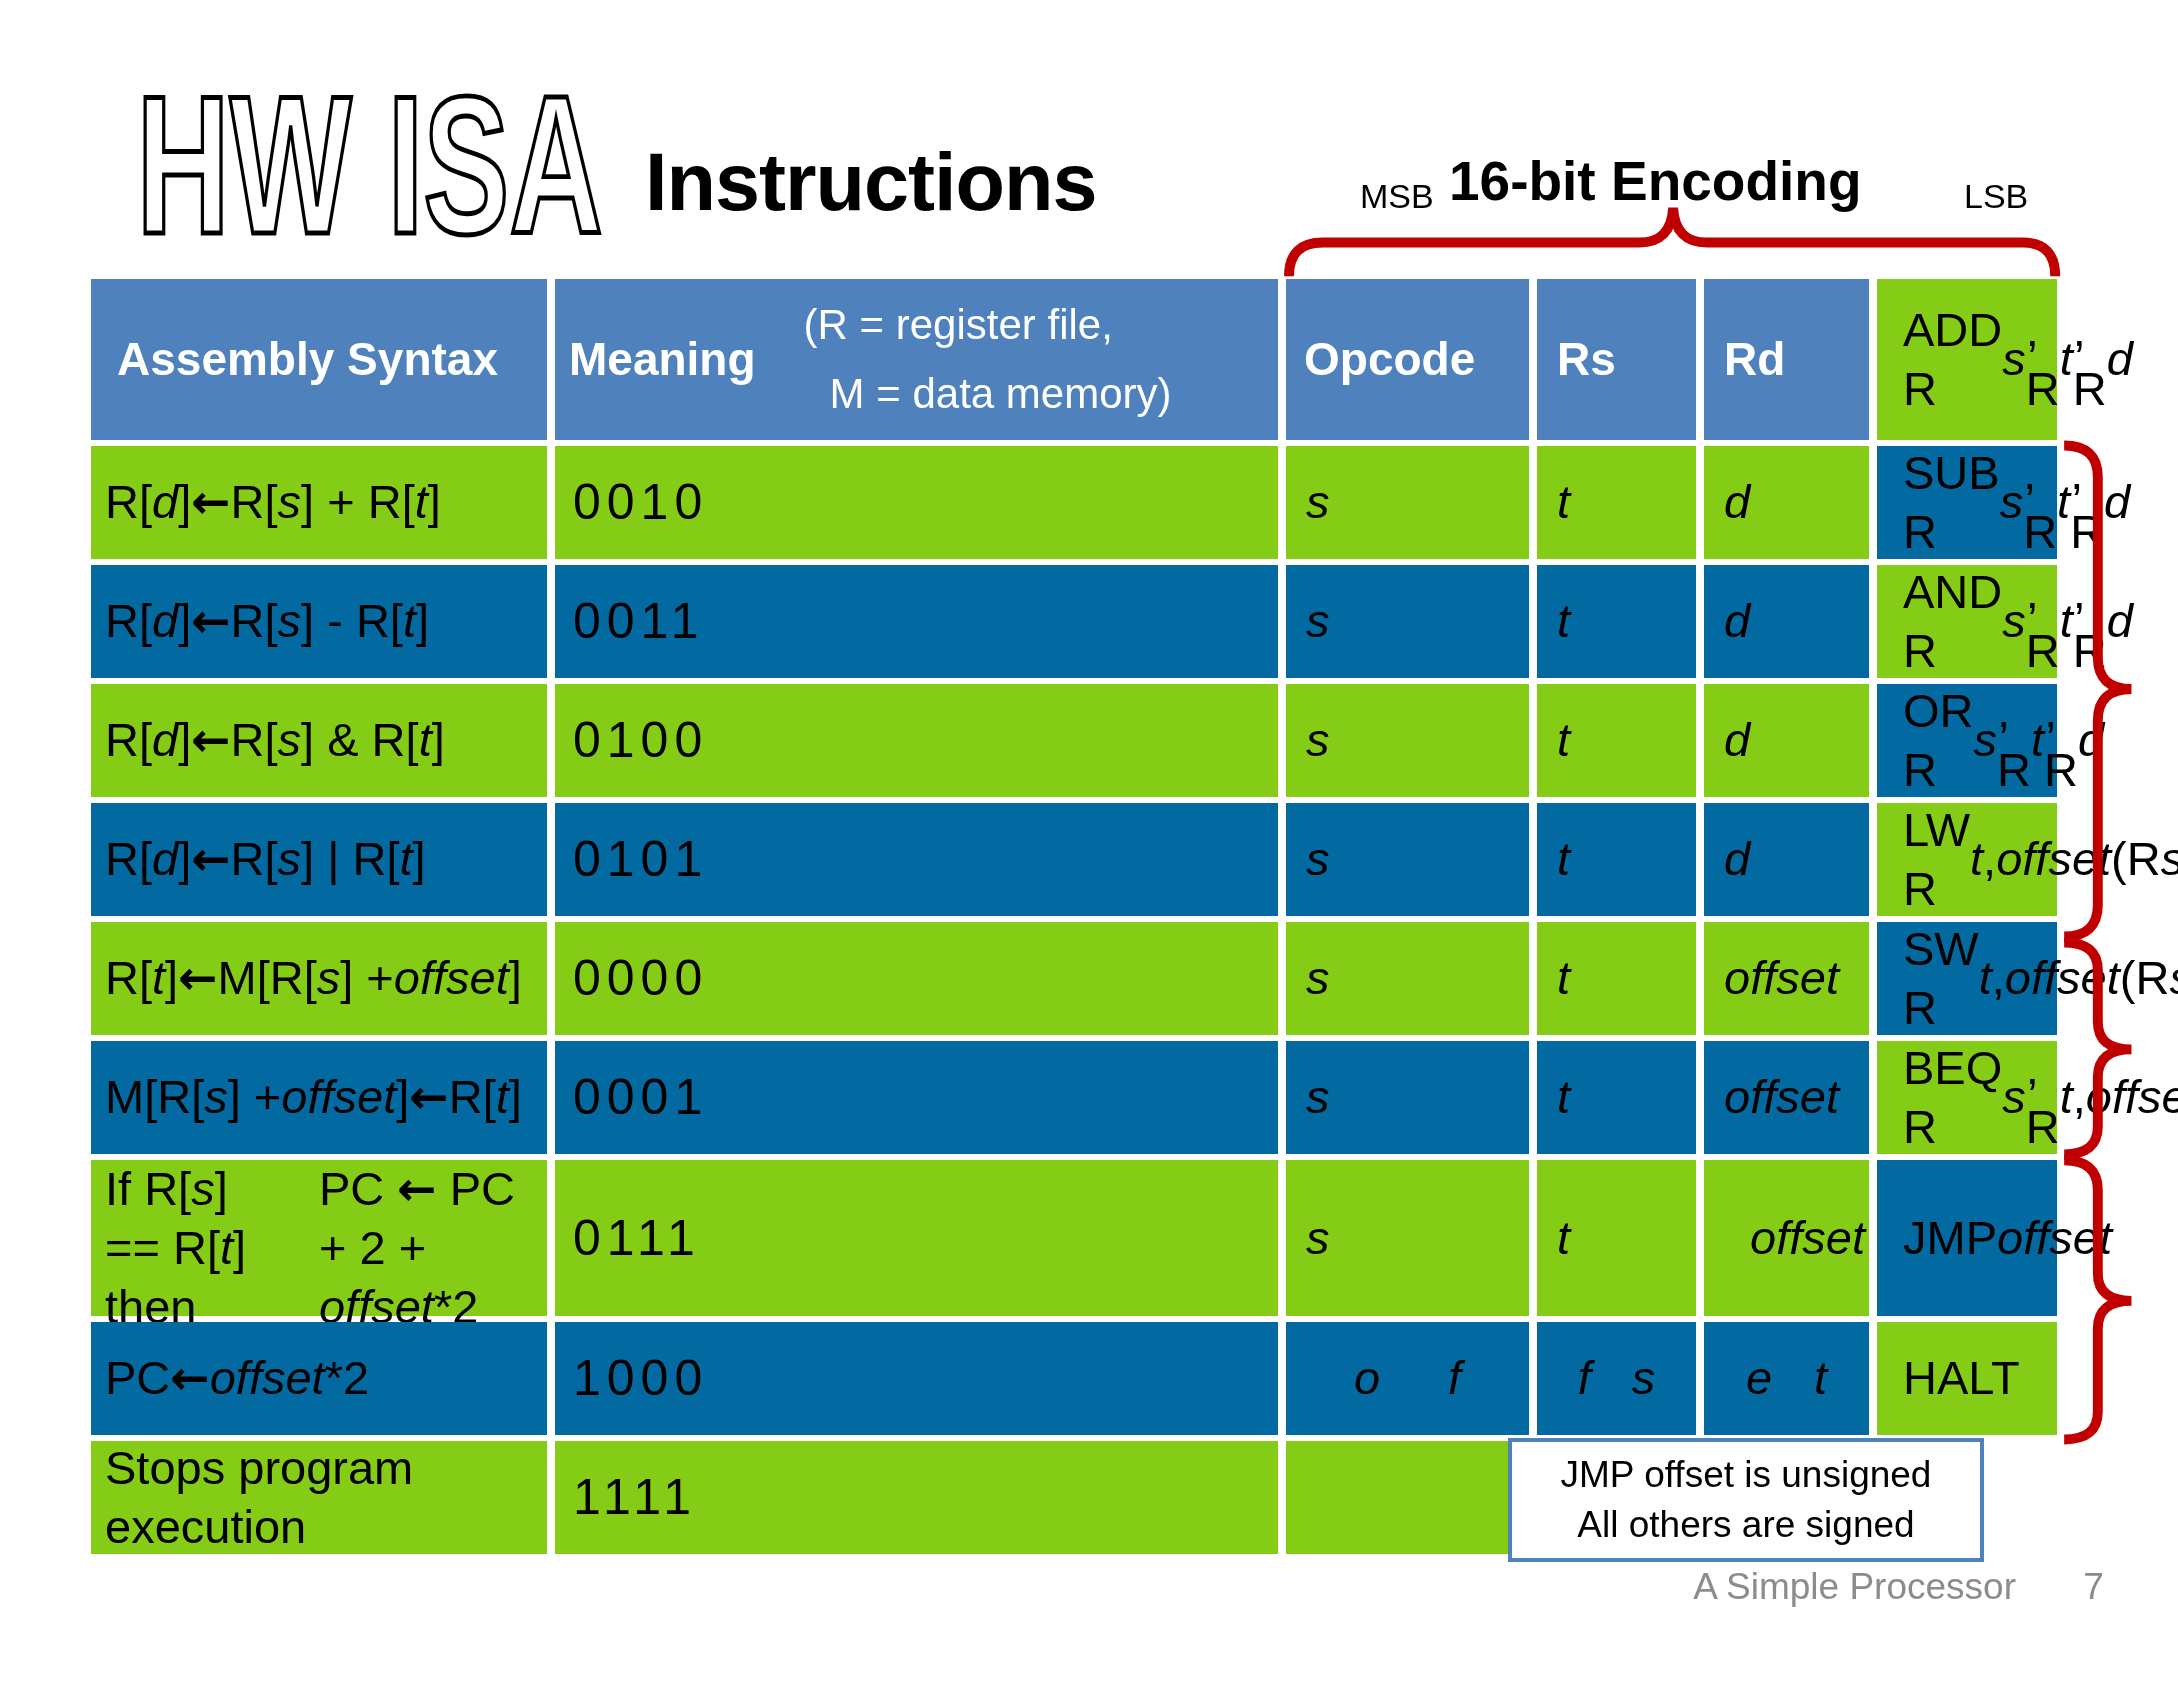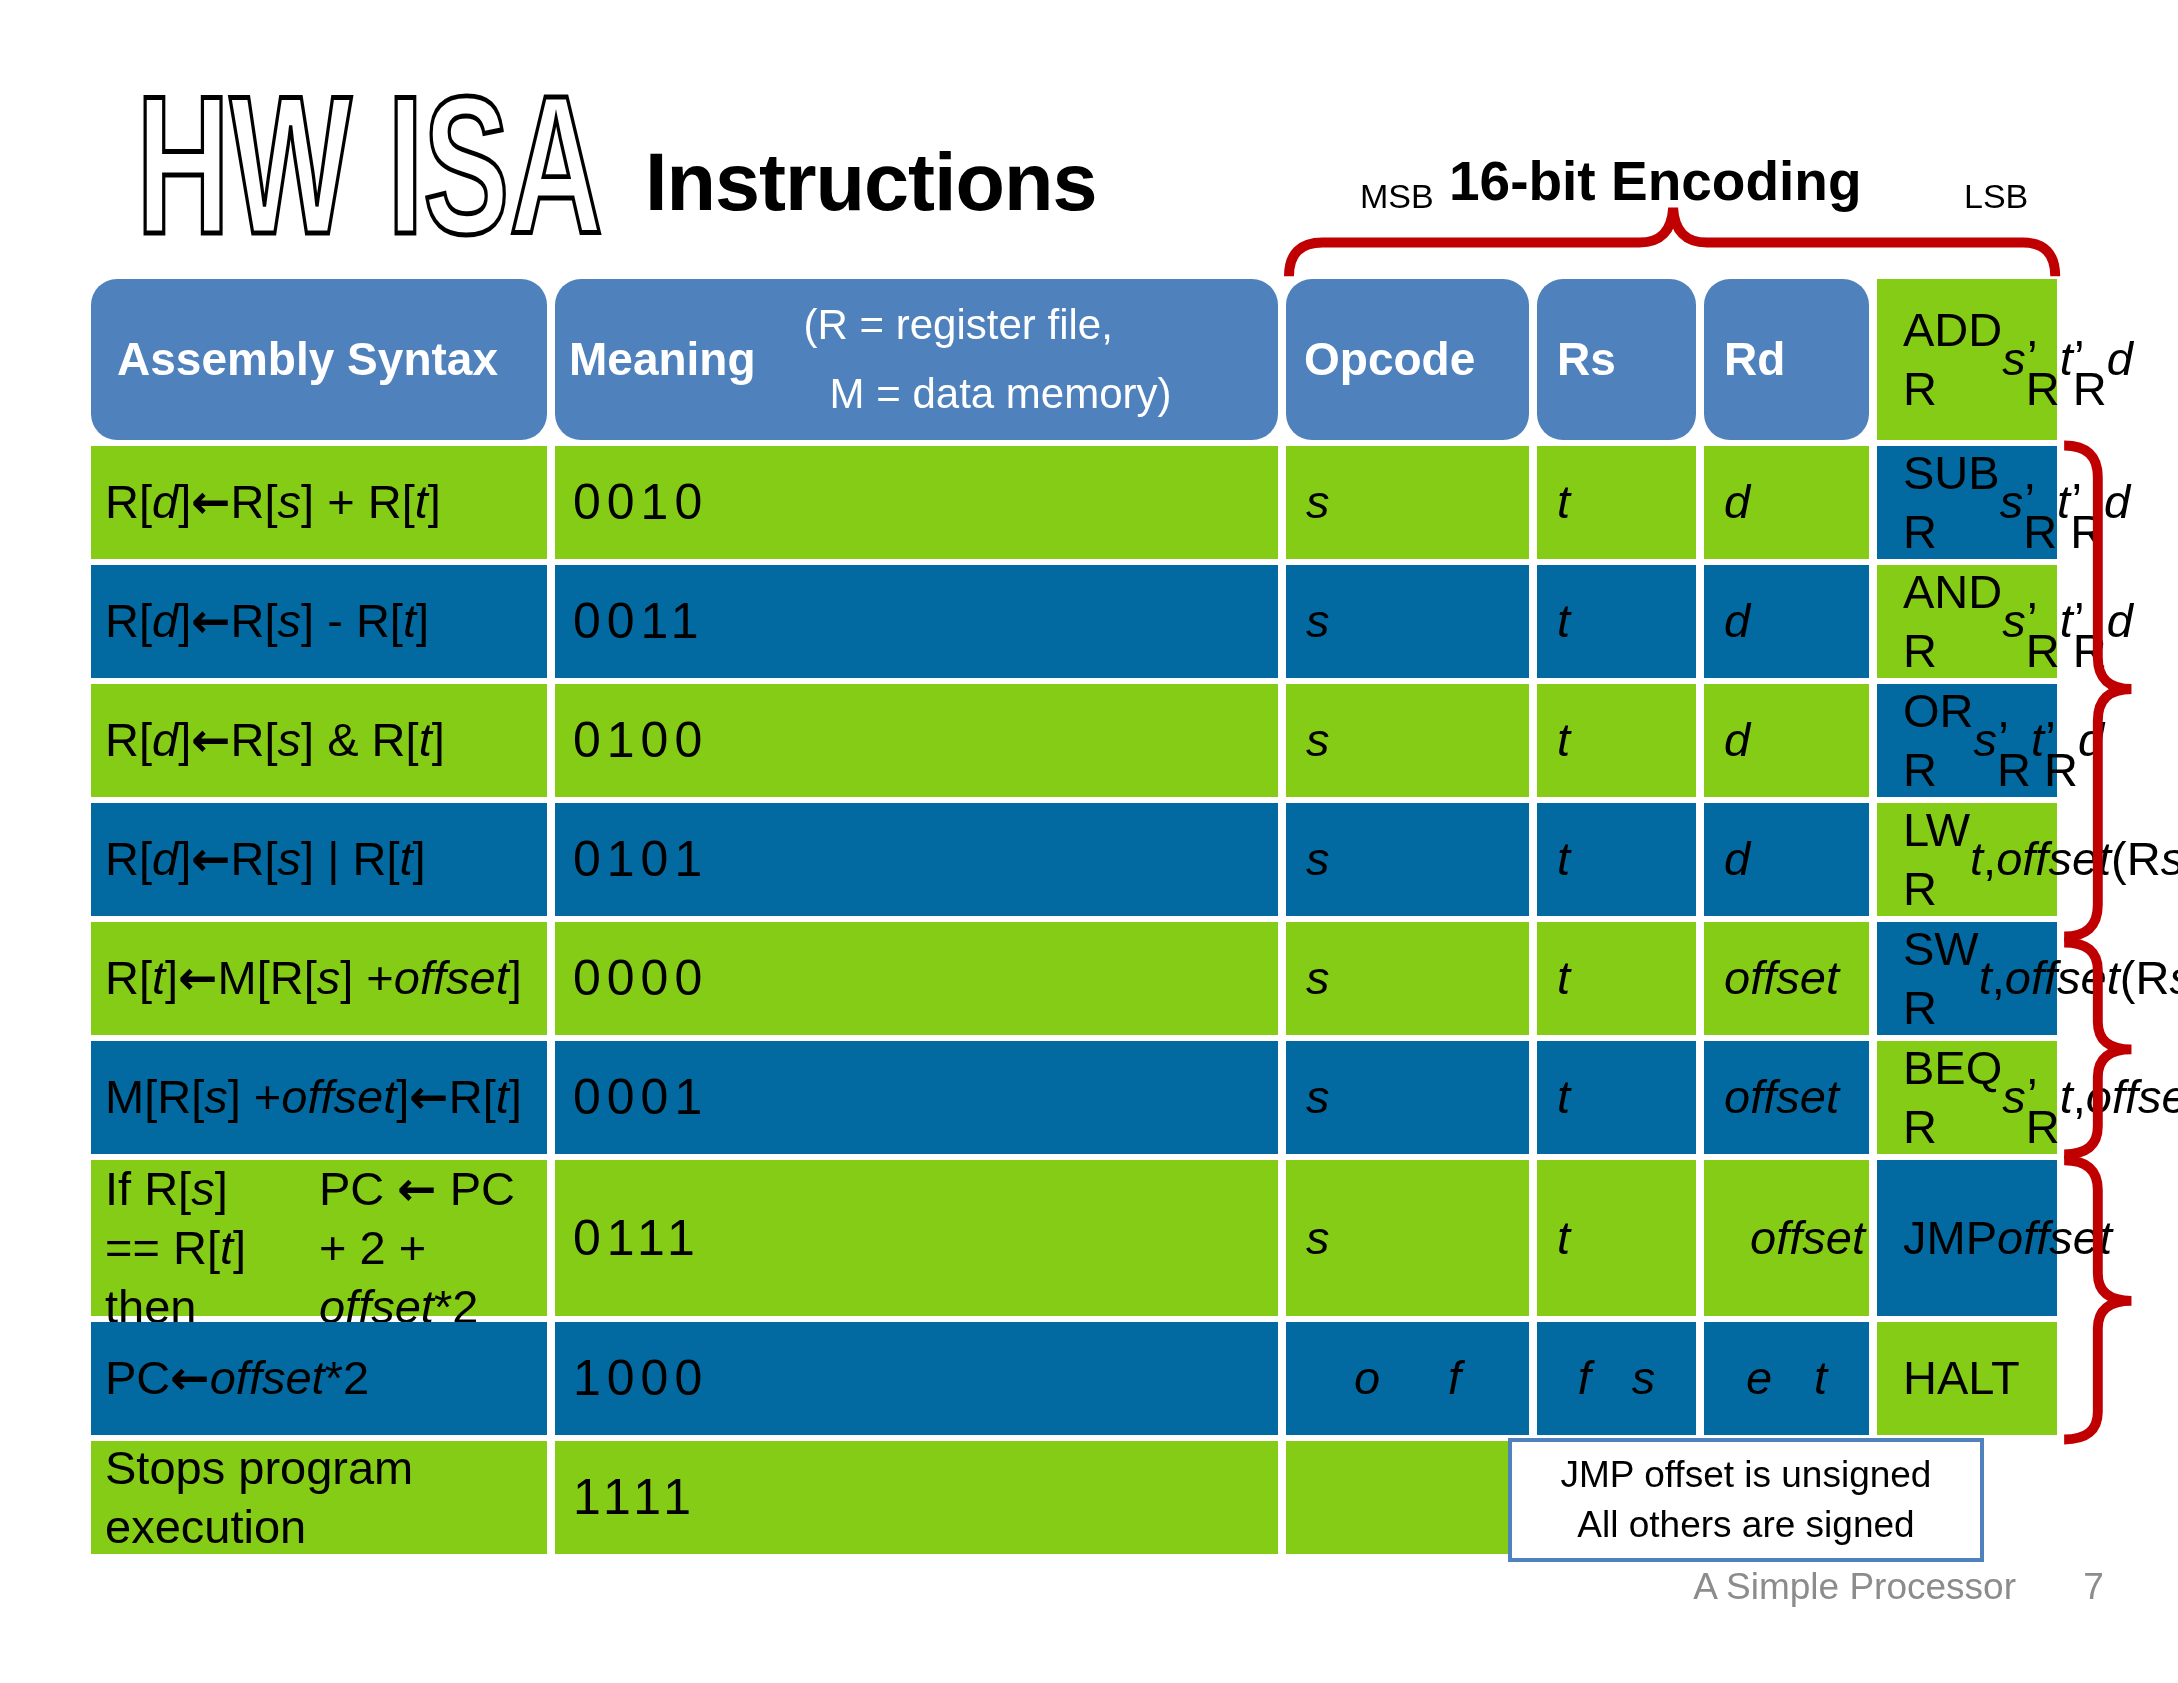--- a/index.html
+++ b/index.html
@@ -13,21 +13,21 @@
   .msb-label{position:absolute;left:1360px;top:179px;font-size:34px;line-height:1;}
   .lsb-label{position:absolute;left:1964px;top:179px;font-size:34px;line-height:1;}
   .encoding-label{position:absolute;left:1449px;top:154px;font-size:55px;font-weight:bold;line-height:1;}
 
   
   .isa-table{position:absolute;left:91px;top:279px;display:grid;
              grid-template-columns:456px 723px 243px 159px 165px 180px;
              grid-template-rows:161px 113px 113px 113px 113px 113px 113px 156px 113px 113px;
              gap:6px 8px;}
   .cell{display:flex;align-items:center;font-size:47px;line-height:1.25;}
-  .hd{background:#4f81bd;color:#fff;font-weight:bold;font-size:46px;border-radius:26px;}
+  .hd{background:#4f81bd;color:#fff;font-weight:bold;font-size:46px;}
   .dark{background:#84cc16;}
   .light{background:#0369a1;}
   .c-asm{padding-left:26px;}
   .c-mean{padding-left:14px;}
   .c-op{padding-left:18px;font-size:50px;letter-spacing:6px;}
   .c-enc{padding-left:20px;}
   .it{font-style:italic;}
   .ar{font-weight:bold;font-family:"DejaVu Sans",sans-serif;}
   .two-line{flex-direction:row;align-items:flex-start;justify-content:center;}
   .m2{padding-left:36px;}

